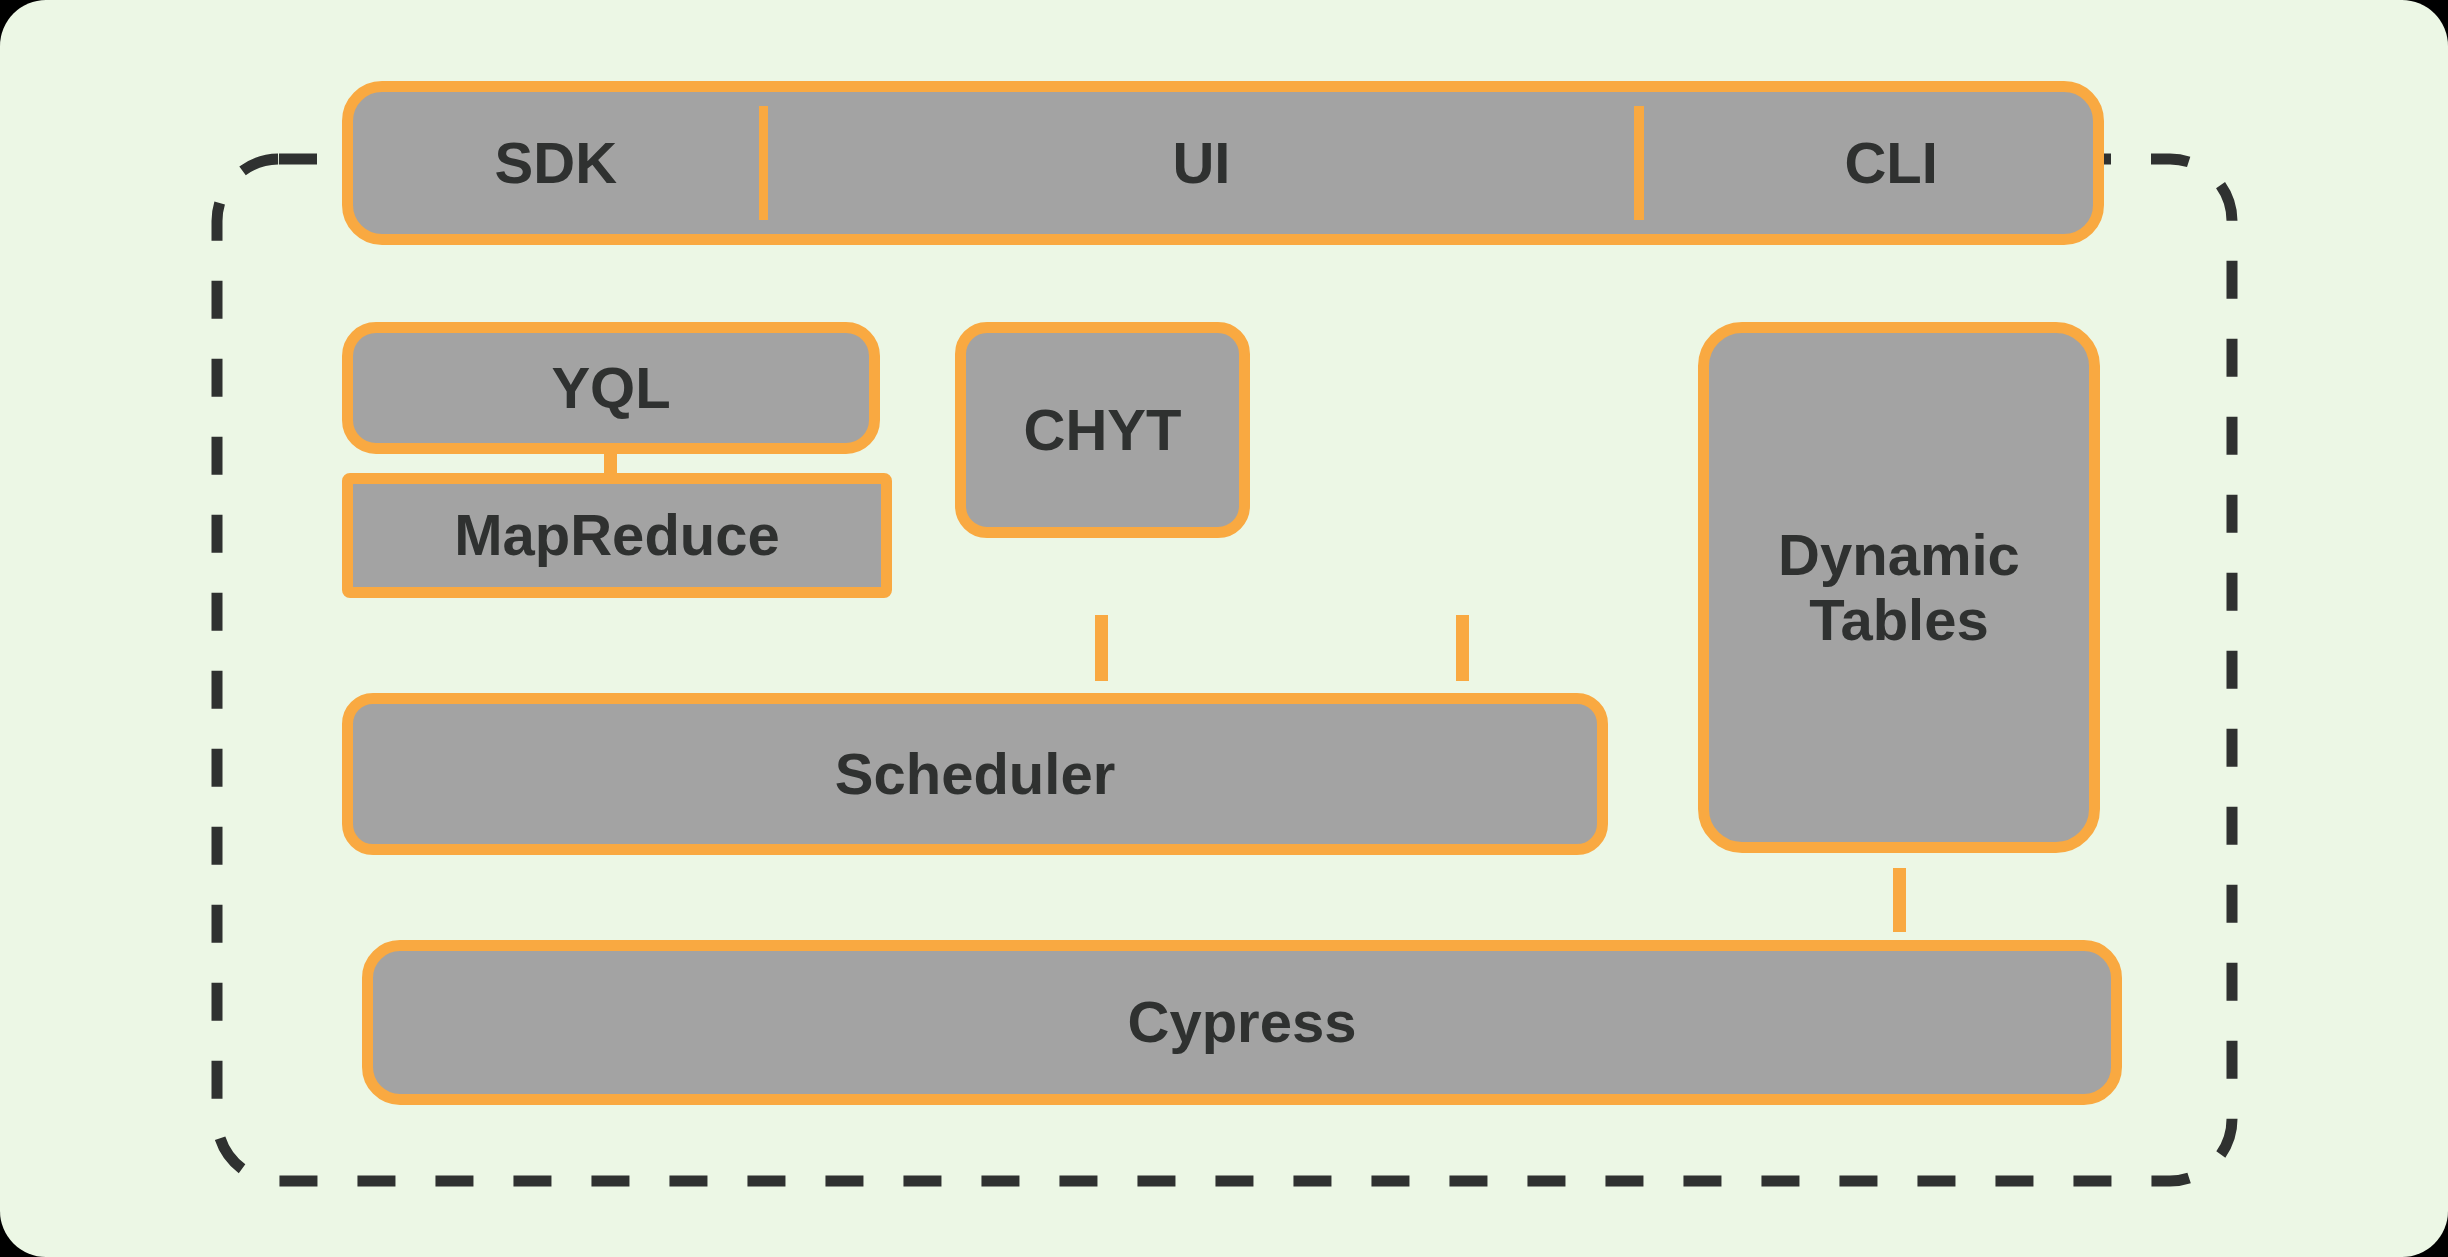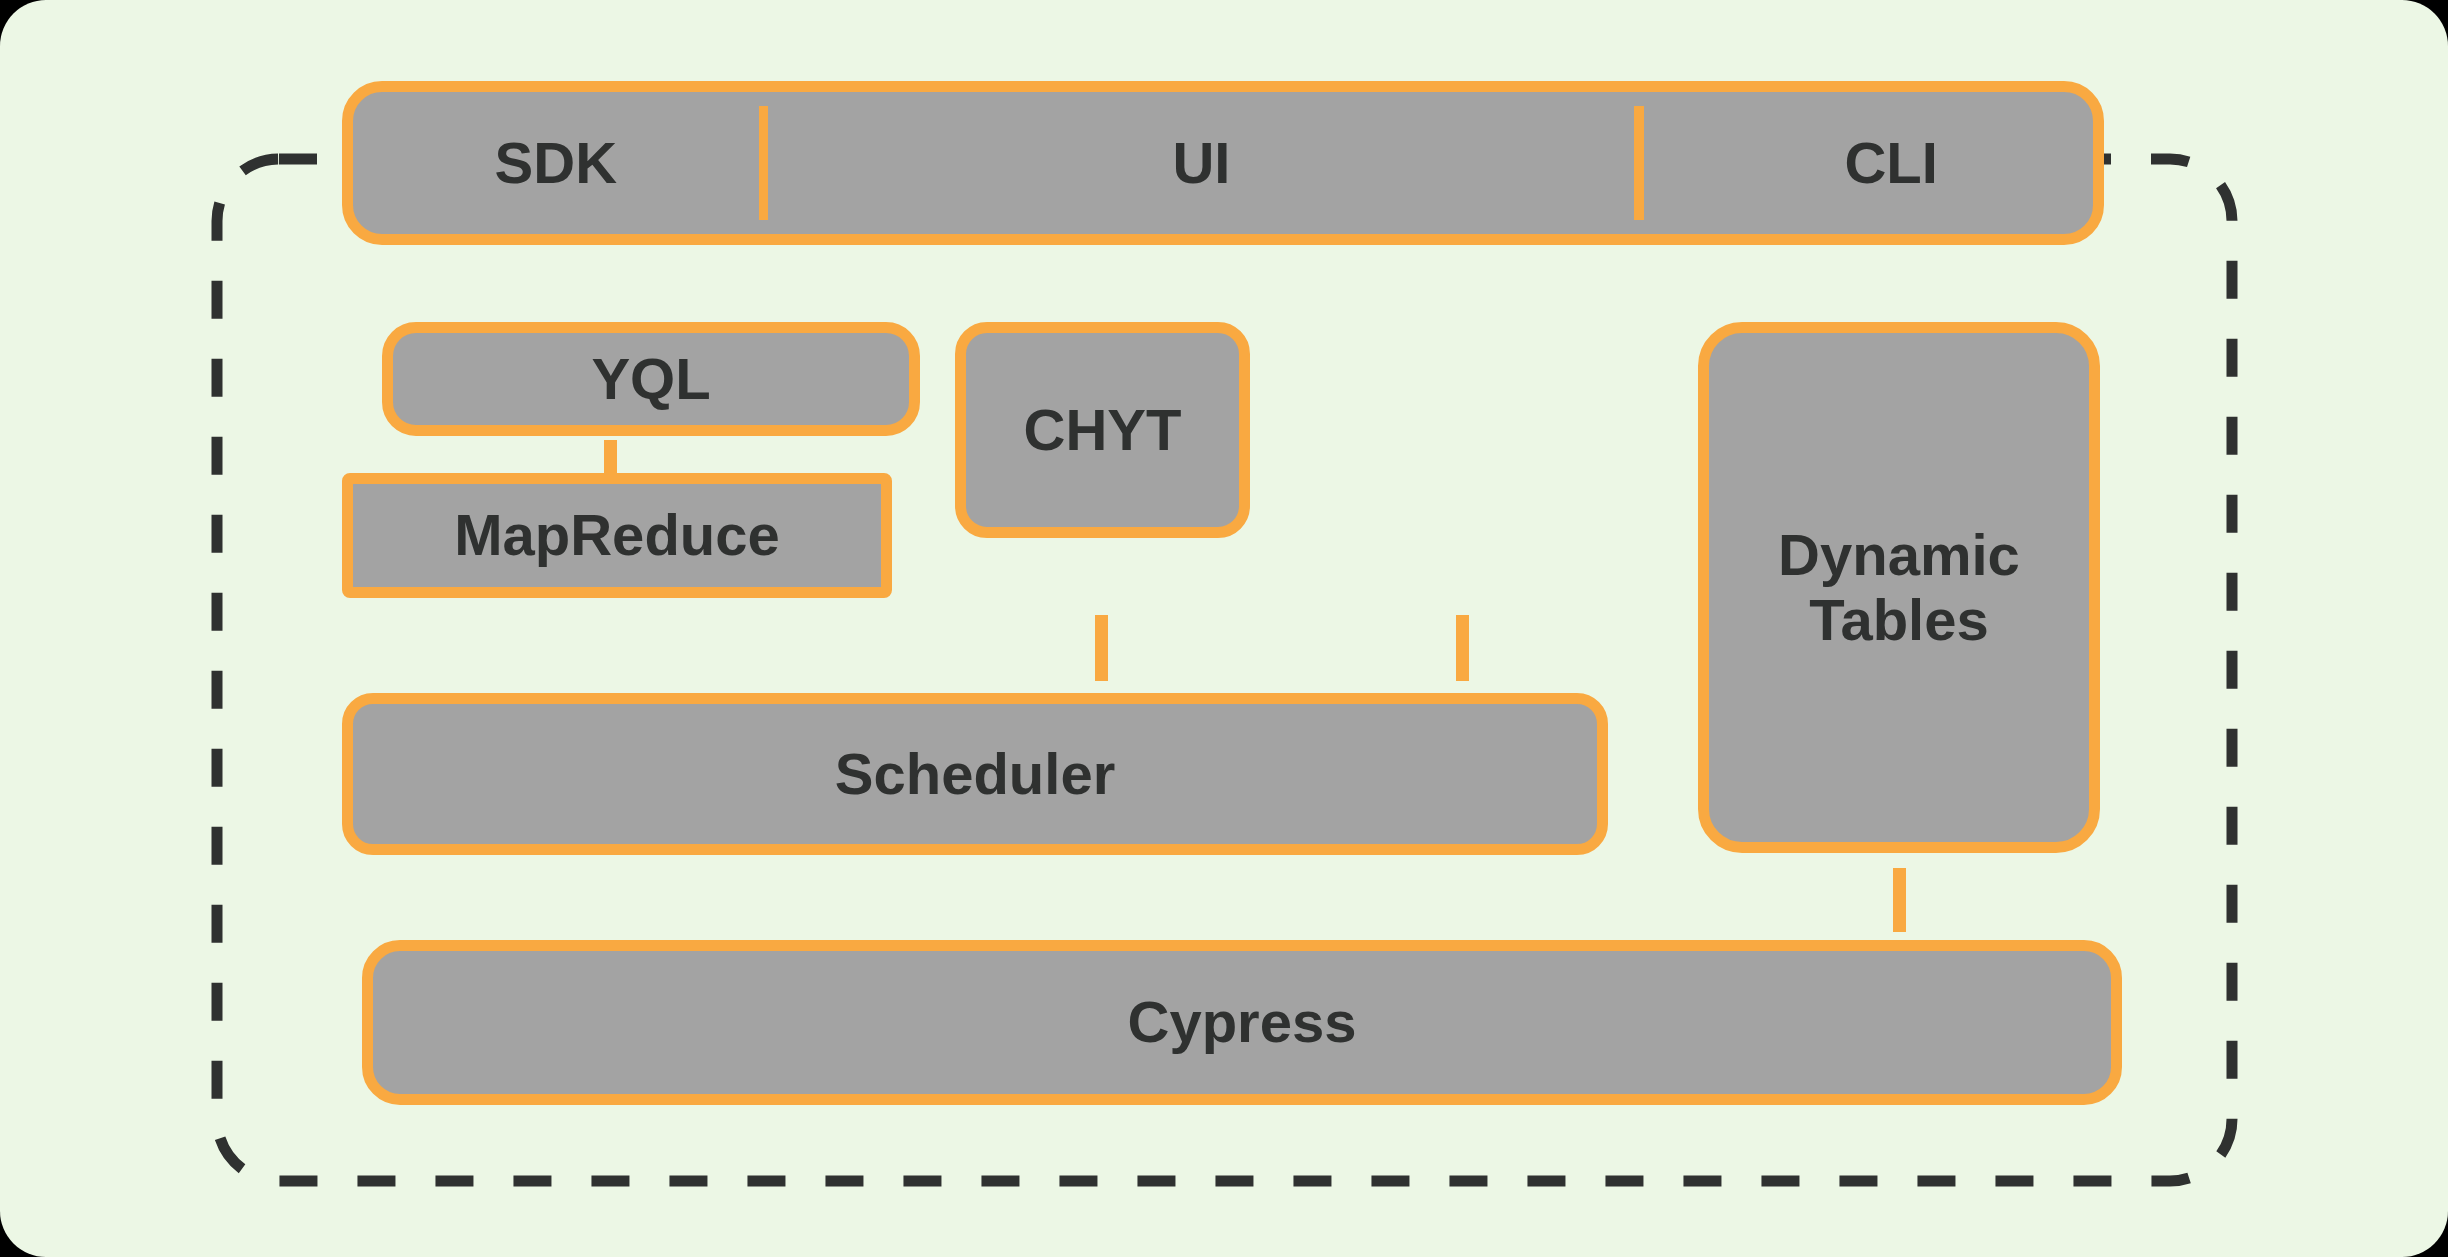--- a/index.html
+++ b/index.html
@@ -54,21 +54,21 @@
     display: flex;
     align-items: center;
     justify-content: center;
   }
   .topbar-divider {
     width: 10px;
     height: 114px;
     background: #F9A941;
     align-self: center;
   }
-  .box-yql        { left: 342px;  top: 322px; width: 538px;  height: 114px; border-radius: 34px; margin-left: 40px; }
+  .box-yql        { left: 342px;  top: 322px; width: 538px;  height: 132px; border-radius: 34px; }
   .box-mapreduce  { left: 342px;  top: 473px; width: 550px;  height: 125px; border-radius: 8px; }
   .box-chyt       { left: 955px;  top: 322px; width: 295px;  height: 216px; border-radius: 32px; }
   .box-spyt       { left: 1313px; top: 322px; width: 295px;  height: 276px; border-radius: 44px; }
   .box-dyntables  { left: 1698px; top: 322px; width: 402px;  height: 531px; border-radius: 44px; padding: 12px 36px; }
   .box-scheduler  { left: 342px;  top: 693px; width: 1266px; height: 162px; border-radius: 31px; }
   .box-cypress    { left: 342px;  top: 940px; width: 1760px; height: 165px; border-radius: 38px; margin-left: 20px; }
   .label { display: inline-block; }
 </style>
 </head>
 <body>

